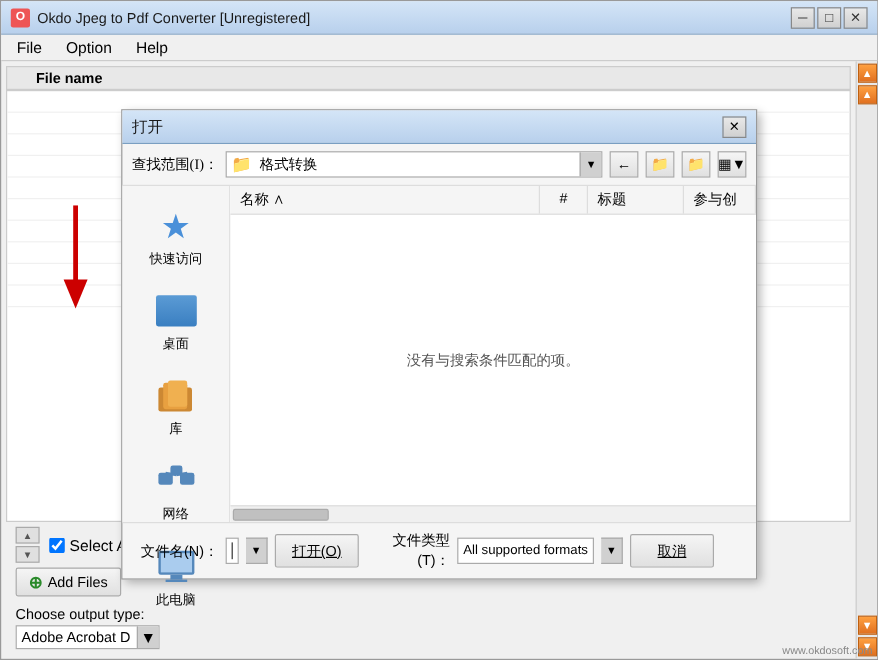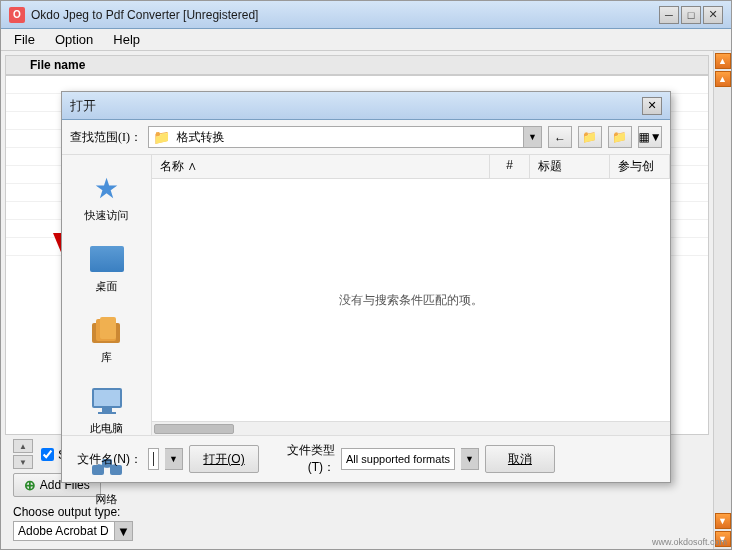--- a/index.html
+++ b/index.html
@@ -300,21 +300,21 @@
       top: 0; left: 0; right: 0; bottom: 0;
       background: transparent;
       display: flex;
       align-items: flex-start;
       justify-content: center;
       padding-top: 40px;
       z-index: 100;
     }
 
     .dialog {
-      width: 610px;
+      width: 530px;
       background: #f5f5f5;
       border: 1px solid #999;
       box-shadow: 3px 3px 8px rgba(0,0,0,0.3);
       display: flex;
       flex-direction: column;
     }
 
     .dialog-title-bar {
       background: linear-gradient(to bottom, #d4e5f7, #b8d0ec);
       padding: 4px 8px;
@@ -707,39 +707,39 @@
                   <rect x="2" y="8" width="28" height="20" rx="2" fill="#cc8833"></rect>
                   <rect x="6" y="4" width="20" height="22" rx="2" fill="#e8a040"></rect>
                   <rect x="10" y="2" width="16" height="22" rx="2" fill="#f0b050"></rect>
                 </svg>
               </div>
               <span class="nav-label">库</span>
             </div>
             <div class="sidebar-nav-item">
               <div class="nav-icon">
                 <svg width="34" height="30" viewBox="0 0 34 30">
-                  <rect x="2" y="2" width="30" height="20" rx="2" fill="#5588bb"></rect>
-                  <rect x="4" y="4" width="26" height="16" fill="#aaccee"></rect>
-                  <rect x="12" y="22" width="10" height="4" fill="#5588bb"></rect>
-                  <rect x="8" y="26" width="18" height="2" fill="#5588bb"></rect>
-                </svg>
-              </div>
-              <span class="nav-label">此电脑</span>
-            </div>
-            <div class="sidebar-nav-item">
-              <div class="nav-icon">
-                <svg width="34" height="30" viewBox="0 0 34 30">
                   <rect x="2" y="8" width="12" height="10" rx="2" fill="#5588bb"></rect>
                   <rect x="20" y="8" width="12" height="10" rx="2" fill="#5588bb"></rect>
                   <rect x="12" y="2" width="10" height="8" rx="2" fill="#5588bb"></rect>
                   <line x1="8" y1="8" x2="17" y2="10" stroke="#5588bb" stroke-width="2"></line>
                   <line x1="26" y1="8" x2="17" y2="10" stroke="#5588bb" stroke-width="2"></line>
                 </svg>
               </div>
               <span class="nav-label">网络</span>
+            </div>
+            <div class="sidebar-nav-item">
+              <div class="nav-icon">
+                <svg width="34" height="30" viewBox="0 0 34 30">
+                  <rect x="2" y="2" width="30" height="20" rx="2" fill="#5588bb"></rect>
+                  <rect x="4" y="4" width="26" height="16" fill="#aaccee"></rect>
+                  <rect x="12" y="22" width="10" height="4" fill="#5588bb"></rect>
+                  <rect x="8" y="26" width="18" height="2" fill="#5588bb"></rect>
+                </svg>
+              </div>
+              <span class="nav-label">此电脑</span>
             </div>
           </div>
 
           <div class="dialog-file-area">
             <div class="dialog-file-header">
               <div class="col-header name">
                 <span>名称</span>
                 <span> ∧</span>
               </div>
               <div class="col-header hash">

